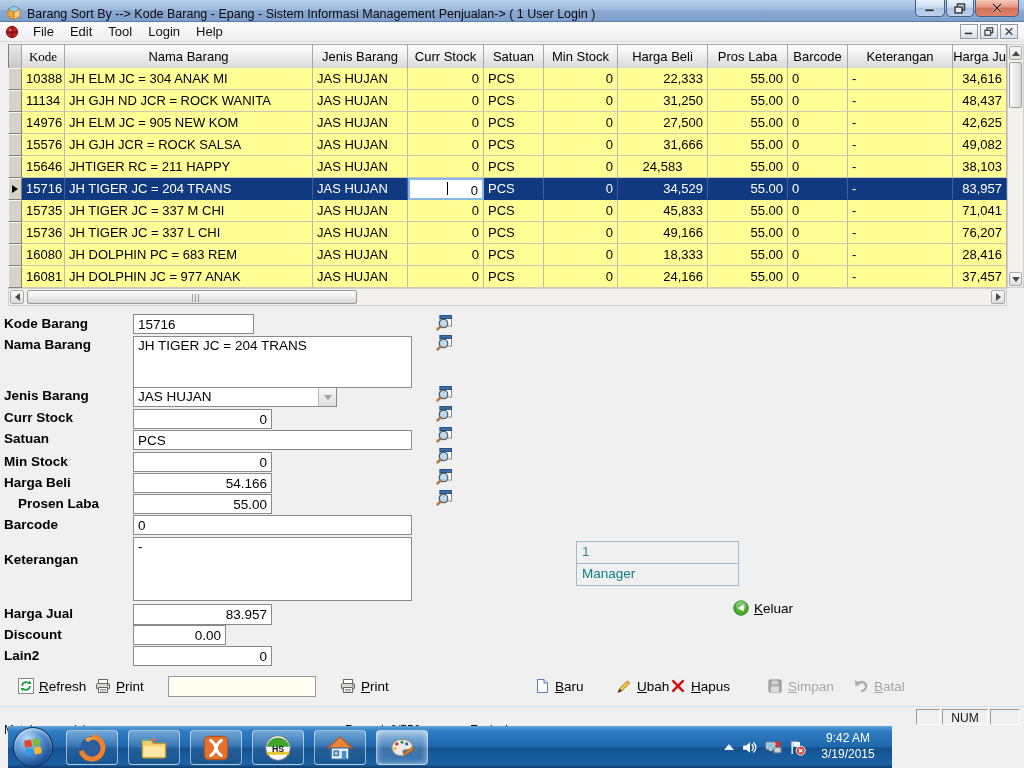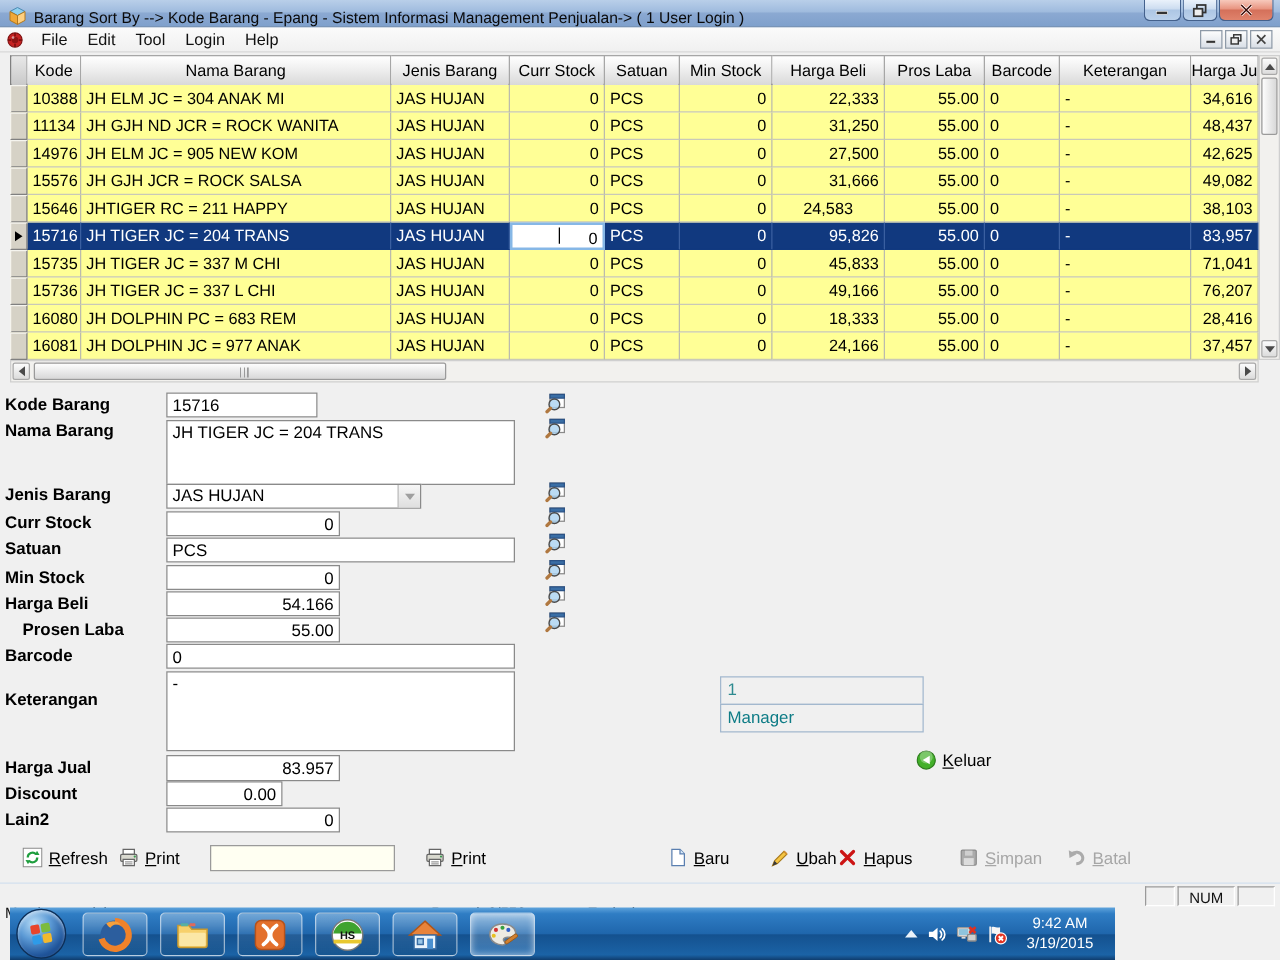--- a/index.html
+++ b/index.html
@@ -354,21 +354,21 @@
           <svg width="10" height="9">
             <use href="#sym-close-g"></use>
           </svg>
         </div>
     </div>
   </div>
 
   <div class="grid-wrap">
     <div class="grid-header">
         <div class="hcell hsel" style="width: 14px;"></div>
-        <div class="hcell" style="width: 43px;">Kode</div>
+        <div class="hcell" style="width: 43px; font-family: Liberation Serif, serif;">Kode</div>
         <div class="hcell" style="width: 248px;">Nama Barang</div>
         <div class="hcell" style="width: 95px;">Jenis Barang</div>
         <div class="hcell" style="width: 76px;">Curr Stock</div>
         <div class="hcell" style="width: 60px;">Satuan</div>
         <div class="hcell" style="width: 74px;">Min Stock</div>
         <div class="hcell" style="width: 90px;">Harga Beli</div>
         <div class="hcell" style="width: 80px;">Pros Laba</div>
         <div class="hcell" style="width: 60px;">Barcode</div>
         <div class="hcell" style="width: 105px;">Keterangan</div>
         <div class="hcell" style="width: 54px;">Harga Ju</div>
@@ -447,21 +447,21 @@
         <div class="grow sel">
           <div class="selcell">
             <div class="rowarrow"></div>
           </div>
           <div class="gcell" style="width: 43px; text-align: left;">15716</div>
           <div class="gcell" style="width: 248px; text-align: left;">JH TIGER JC = 204 TRANS</div>
           <div class="gcell" style="width: 95px; text-align: left;">JAS HUJAN</div>
           <div class="gcell editcell" style="width: 76px; text-align: right;"><span class="caret"></span>0</div>
           <div class="gcell" style="width: 60px; text-align: left;">PCS</div>
           <div class="gcell" style="width: 74px; text-align: right;">0</div>
-          <div class="gcell" style="width: 90px; text-align: right;">95,826</div>
+          <div class="gcell" style="width: 90px; text-align: right;">34,529</div>
           <div class="gcell" style="width: 80px; text-align: right;">55.00</div>
           <div class="gcell" style="width: 60px; text-align: left;">0</div>
           <div class="gcell" style="width: 105px; text-align: left;">-</div>
           <div class="gcell" style="width: 54px; text-align: right;">83,957</div>
         </div>
         <div class="grow">
           <div class="selcell"></div>
           <div class="gcell" style="width: 43px; text-align: left;">15735</div>
           <div class="gcell" style="width: 248px; text-align: left;">JH TIGER JC = 337 M CHI</div>
           <div class="gcell" style="width: 95px; text-align: left;">JAS HUJAN</div>

